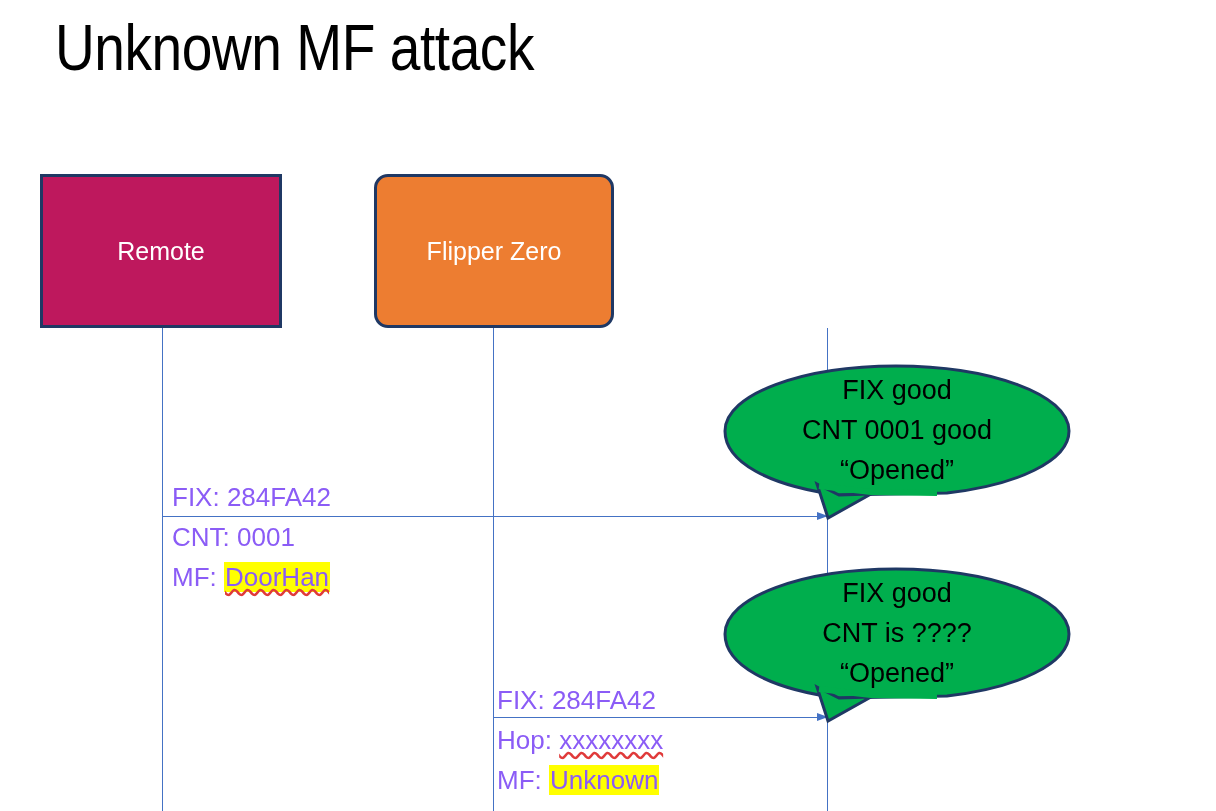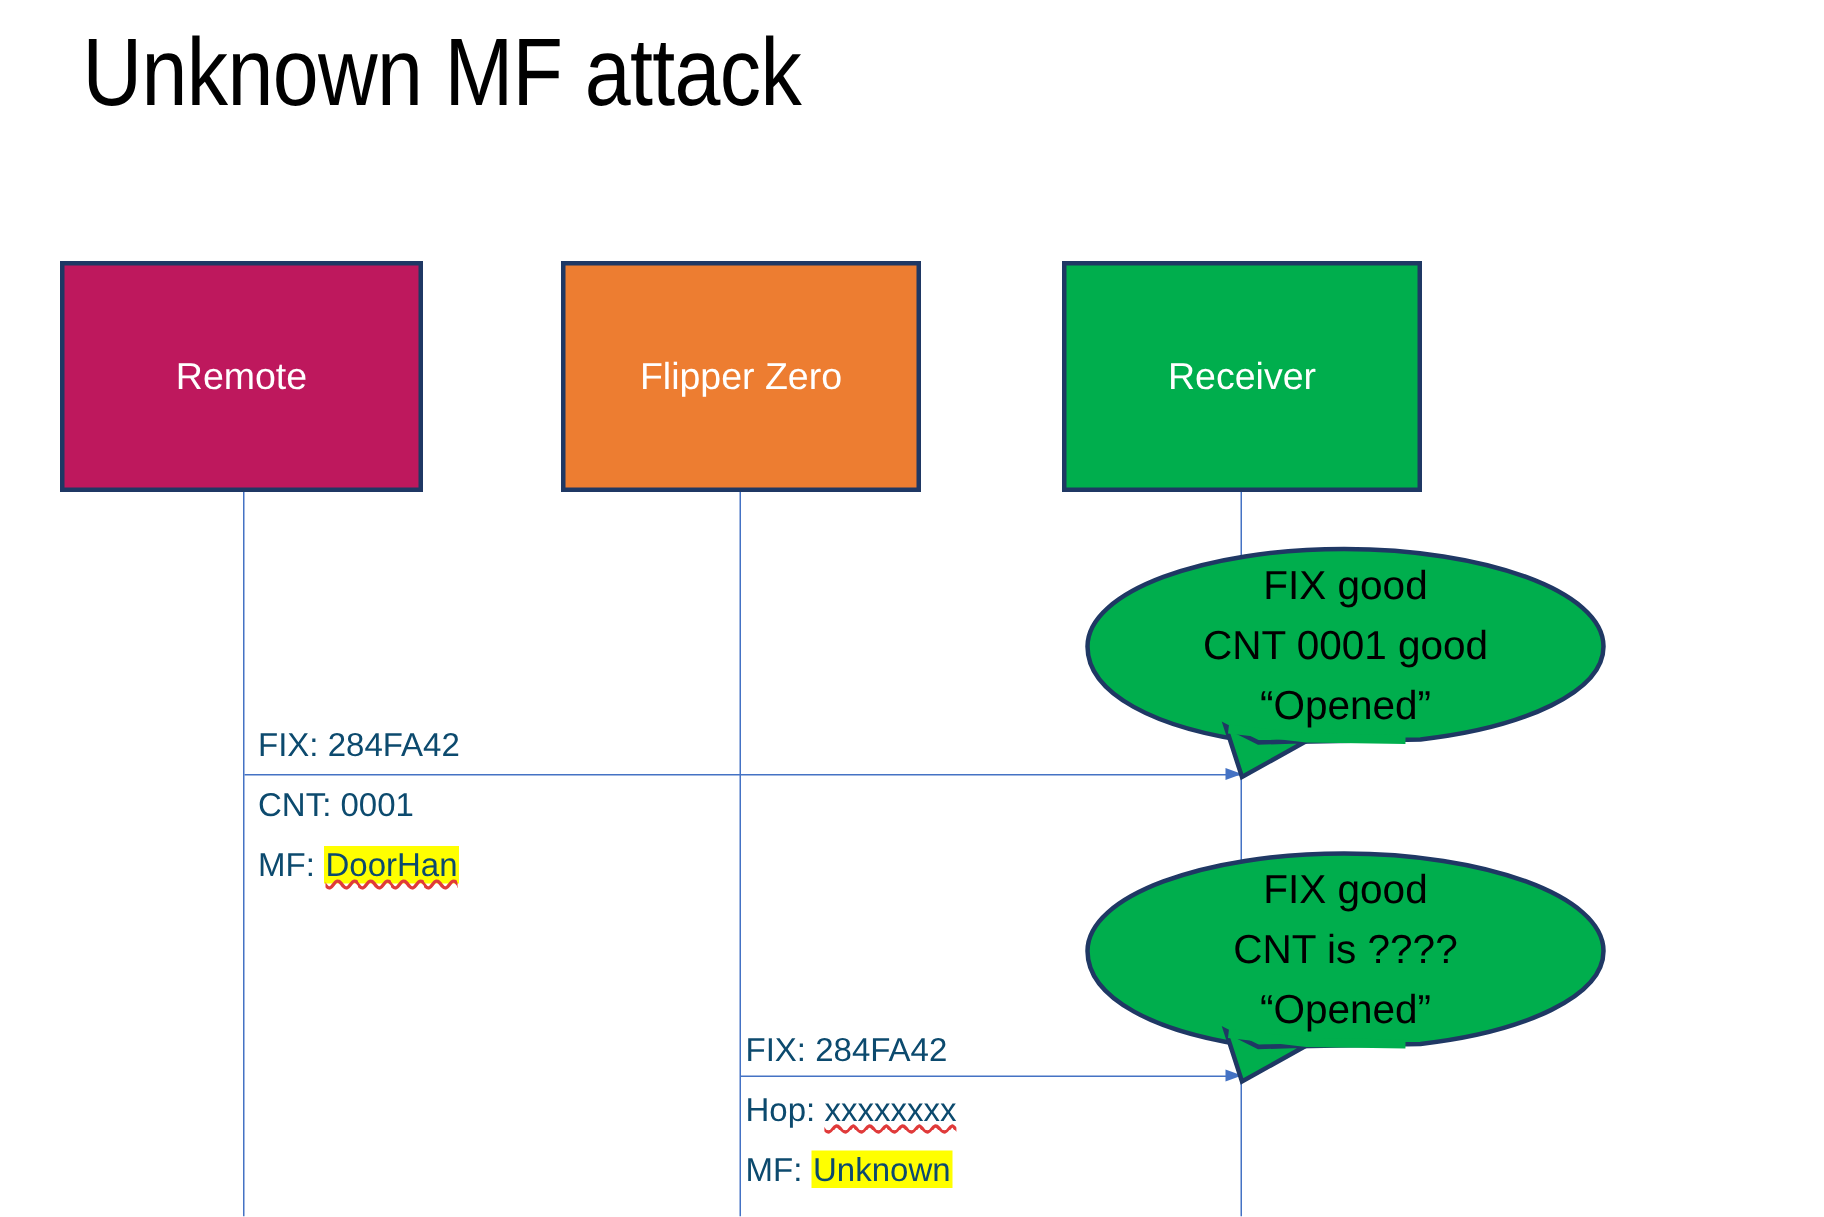--- a/index.html
+++ b/index.html
@@ -53,21 +53,21 @@
     font-size: 25px;
     font-weight: 400;
   }
   .actor-label {
     color: #ffffff;
     font-size: 25px;
     line-height: 30px;
     white-space: nowrap;
   }
   #actor-remote  { left: 40px;  top: 174px; width: 242px; height: 154px; background: #be185d; }
-  #actor-flipper { left: 374px; top: 174px; width: 240px; height: 154px; background: #ED7D31; }
+  #actor-flipper { left: 374px; top: 174px; width: 240px; height: 154px; background: #ED7D31; border-radius: 14px; }
   #actor-receiver{ left: 708px; top: 174px; width: 240px; height: 154px; background: #00AE4D; }
 
   
   .lifeline {
     position: absolute;
     width: 1px;
     background: #4472C4;
   }
   #lifeline-remote   { left: 162px; top: 328px; height: 483px; }
   #lifeline-flipper  { left: 493px; top: 328px; height: 483px; }
@@ -88,23 +88,23 @@
     border-top: 4.5px solid transparent;
     border-bottom: 4.5px solid transparent;
     border-left: 11px solid #4472C4;
   }
   #arrow-1 { left: 163px; top: 516px; width: 664px; }
   #arrow-2 { left: 494px; top: 717px; width: 333px; }
 
   
   .msg-text {
     position: absolute;
-    font-size: 22px;
+    font-size: 26px;
     line-height: 40px;
-    color: #0c4a6e;
+    color: #8b5cf6;
     white-space: nowrap;
   }
   #msg-1 { left: 172px; top: 477px; }
   #msg-2 { left: 497px; top: 680px; }
   .msg-line { display: block; height: 40px; }
   .hl {
     background: #FFFF00;
     padding: 0 1px;
   }
   .squiggle {
@@ -143,23 +143,20 @@
   <div id="slide-title">Unknown MF attack</div>
 
   <div class="actor-box" id="actor-remote">
     <span class="actor-label">Remote</span>
   </div>
 
   <div class="actor-box" id="actor-flipper">
     <span class="actor-label">Flipper Zero</span>
   </div>
 
-  <div class="actor-box" id="actor-receiver">
-    <span class="actor-label">Receiver</span>
-  </div>
 
   <div class="lifeline" id="lifeline-remote"></div>
   <div class="lifeline" id="lifeline-flipper"></div>
   <div class="lifeline" id="lifeline-receiver"></div>
 
   <div class="msg-arrow" id="arrow-1"></div>
 
   <div class="msg-arrow" id="arrow-2"></div>
 
   <div class="msg-text" id="msg-1">

